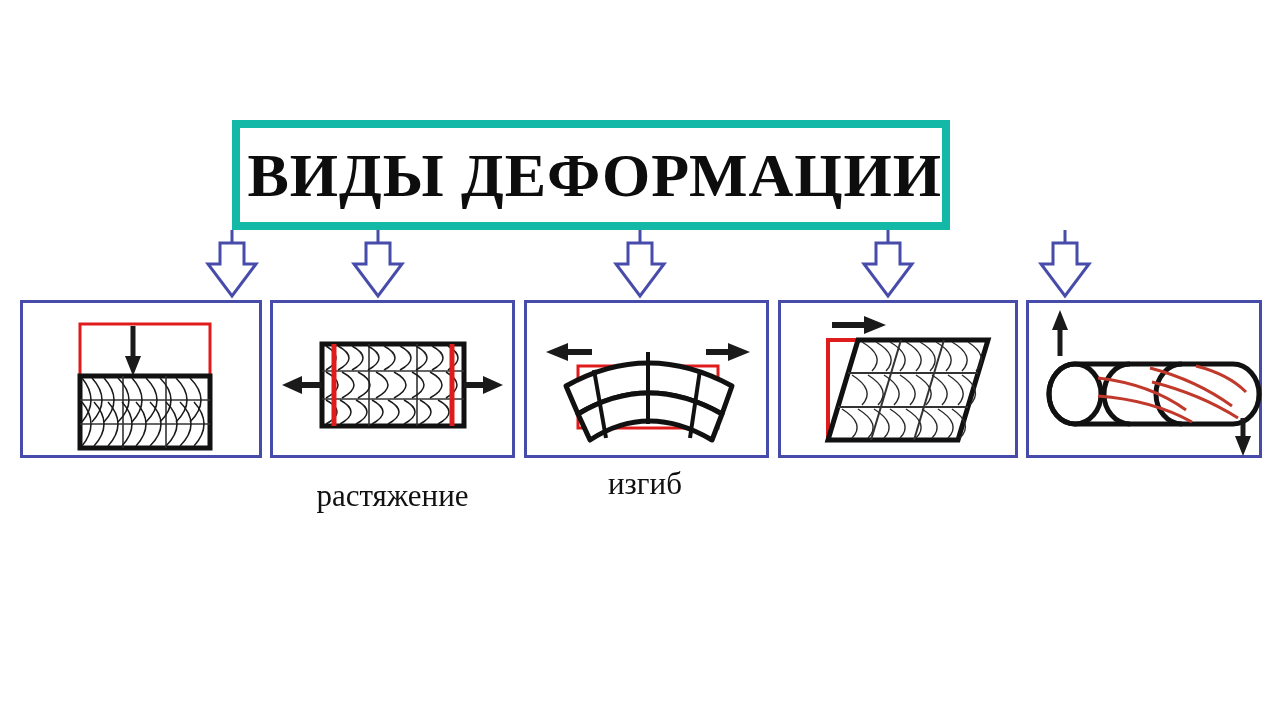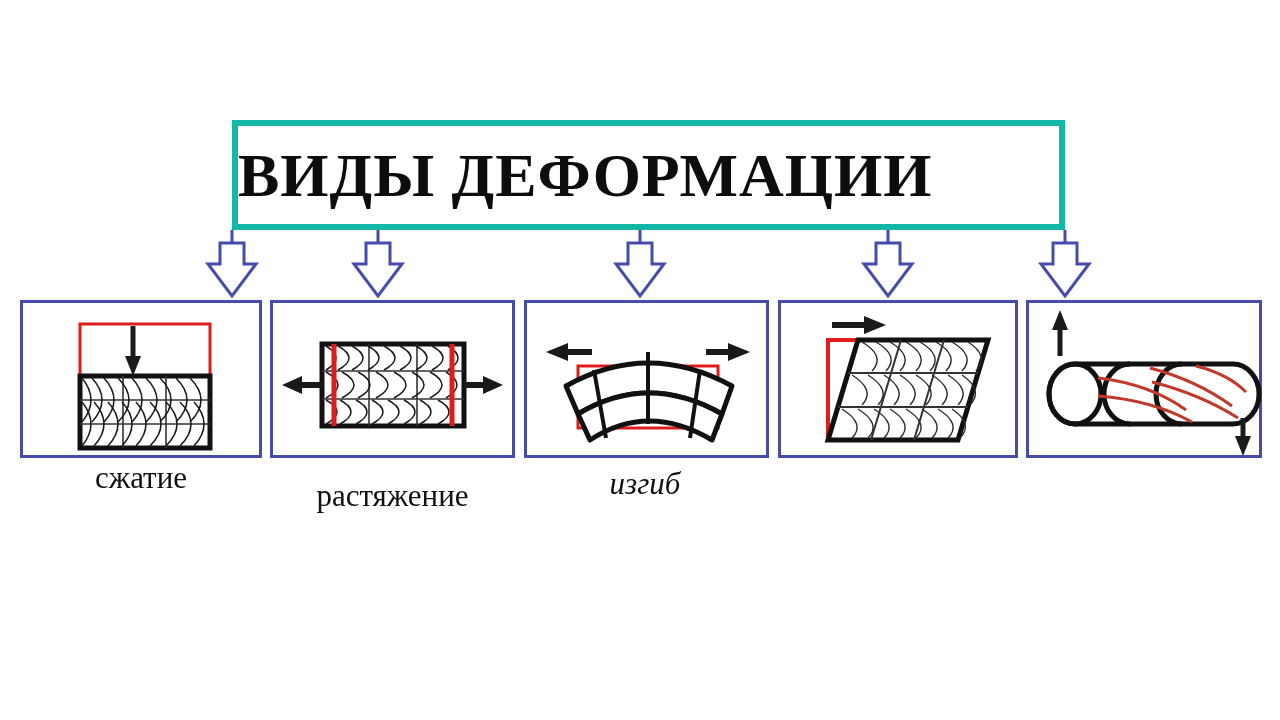--- a/index.html
+++ b/index.html
@@ -7,24 +7,24 @@
     width:1280px;height:720px;
     background:#ffffff;
     font-family:"Liberation Serif", serif;
     overflow:hidden;
     position:relative;
   }
   #stage{position:absolute;left:0;top:0;width:1280px;height:720px;}
   svg.layer{position:absolute;left:0;top:0;width:1280px;height:720px;}
   .title-box{
     position:absolute;
-    left:232px;top:120px;width:833px;height:110px;
-    border:6px solid #14b8a6;
+    left:232px;top:120px;width:718px;height:110px;
+    border:8px solid #14b8a6;
     box-sizing:border-box;
-    display:flex;align-items:center;justify-content:flex-start;
+    display:flex;align-items:center;justify-content:flex-end;
     background:transparent;
   }
   .title-text{
     font-family:"Liberation Serif", serif;
     font-weight:bold;
     font-size:62px;
     letter-spacing:1px;
     color:#0d0d0d;
     white-space:nowrap;
     line-height:1;
@@ -108,21 +108,20 @@
       <path d="M166,402 Q188,424 166,446"></path>
       <path d="M180,402 Q202,424 180,446"></path>
       <path d="M194,402 Q214,424 194,446"></path>
     </g>
 
     <g>
       <line x1="133" y1="326" x2="133" y2="362" stroke="#1a1a1a" stroke-width="5"></line>
       <polygon points="133,376 125,356 141,356" fill="#1a1a1a"></polygon>
     </g>
   </svg>
-  <div class="card-label" style="left:20px;top:462px;width:242px;">сжатие</div>
 
   <div class="card" style="left:270px;top:300px;width:245px;height:158px;"></div>
   <svg class="layer" viewBox="0 0 1280 720">
     <rect x="322" y="344" width="142" height="82" fill="#ffffff" stroke="#111111" stroke-width="5"></rect>
     <g stroke="#333333" stroke-width="1.6" fill="none">
       <line x1="369" y1="344" x2="369" y2="426"></line>
       <line x1="417" y1="344" x2="417" y2="426"></line>
       <line x1="322" y1="371" x2="464" y2="371"></line>
       <line x1="322" y1="399" x2="464" y2="399"></line>
     </g>
@@ -186,21 +185,21 @@
 
     <g>
       <line x1="592" y1="352" x2="562" y2="352" stroke="#1a1a1a" stroke-width="6"></line>
       <polygon points="546,352 568,343 568,361" fill="#1a1a1a"></polygon>
     </g>
     <g>
       <line x1="706" y1="352" x2="734" y2="352" stroke="#1a1a1a" stroke-width="6"></line>
       <polygon points="750,352 728,343 728,361" fill="#1a1a1a"></polygon>
     </g>
   </svg>
-  <div class="card-label" style="left:520px;top:468px;width:250px;font-style:italic;">изгиб</div>
+  <div class="card-label" style="left:520px;top:468px;width:250px;">изгиб</div>
 
   <div class="card" style="left:778px;top:300px;width:240px;height:158px;"></div>
   <svg class="layer" viewBox="0 0 1280 720">
 
     <rect x="828" y="340" width="130" height="100" fill="none" stroke="#e01b1b" stroke-width="4"></rect>
 
     <path d="M858,340 L988,340 L958,440 L828,440 Z" fill="#ffffff" stroke="#111111" stroke-width="5" stroke-linejoin="miter"></path>
     <g stroke="#333333" stroke-width="2" fill="none">
       <path d="M901,340 L871,440"></path>
       <path d="M944,340 L914,440"></path>

